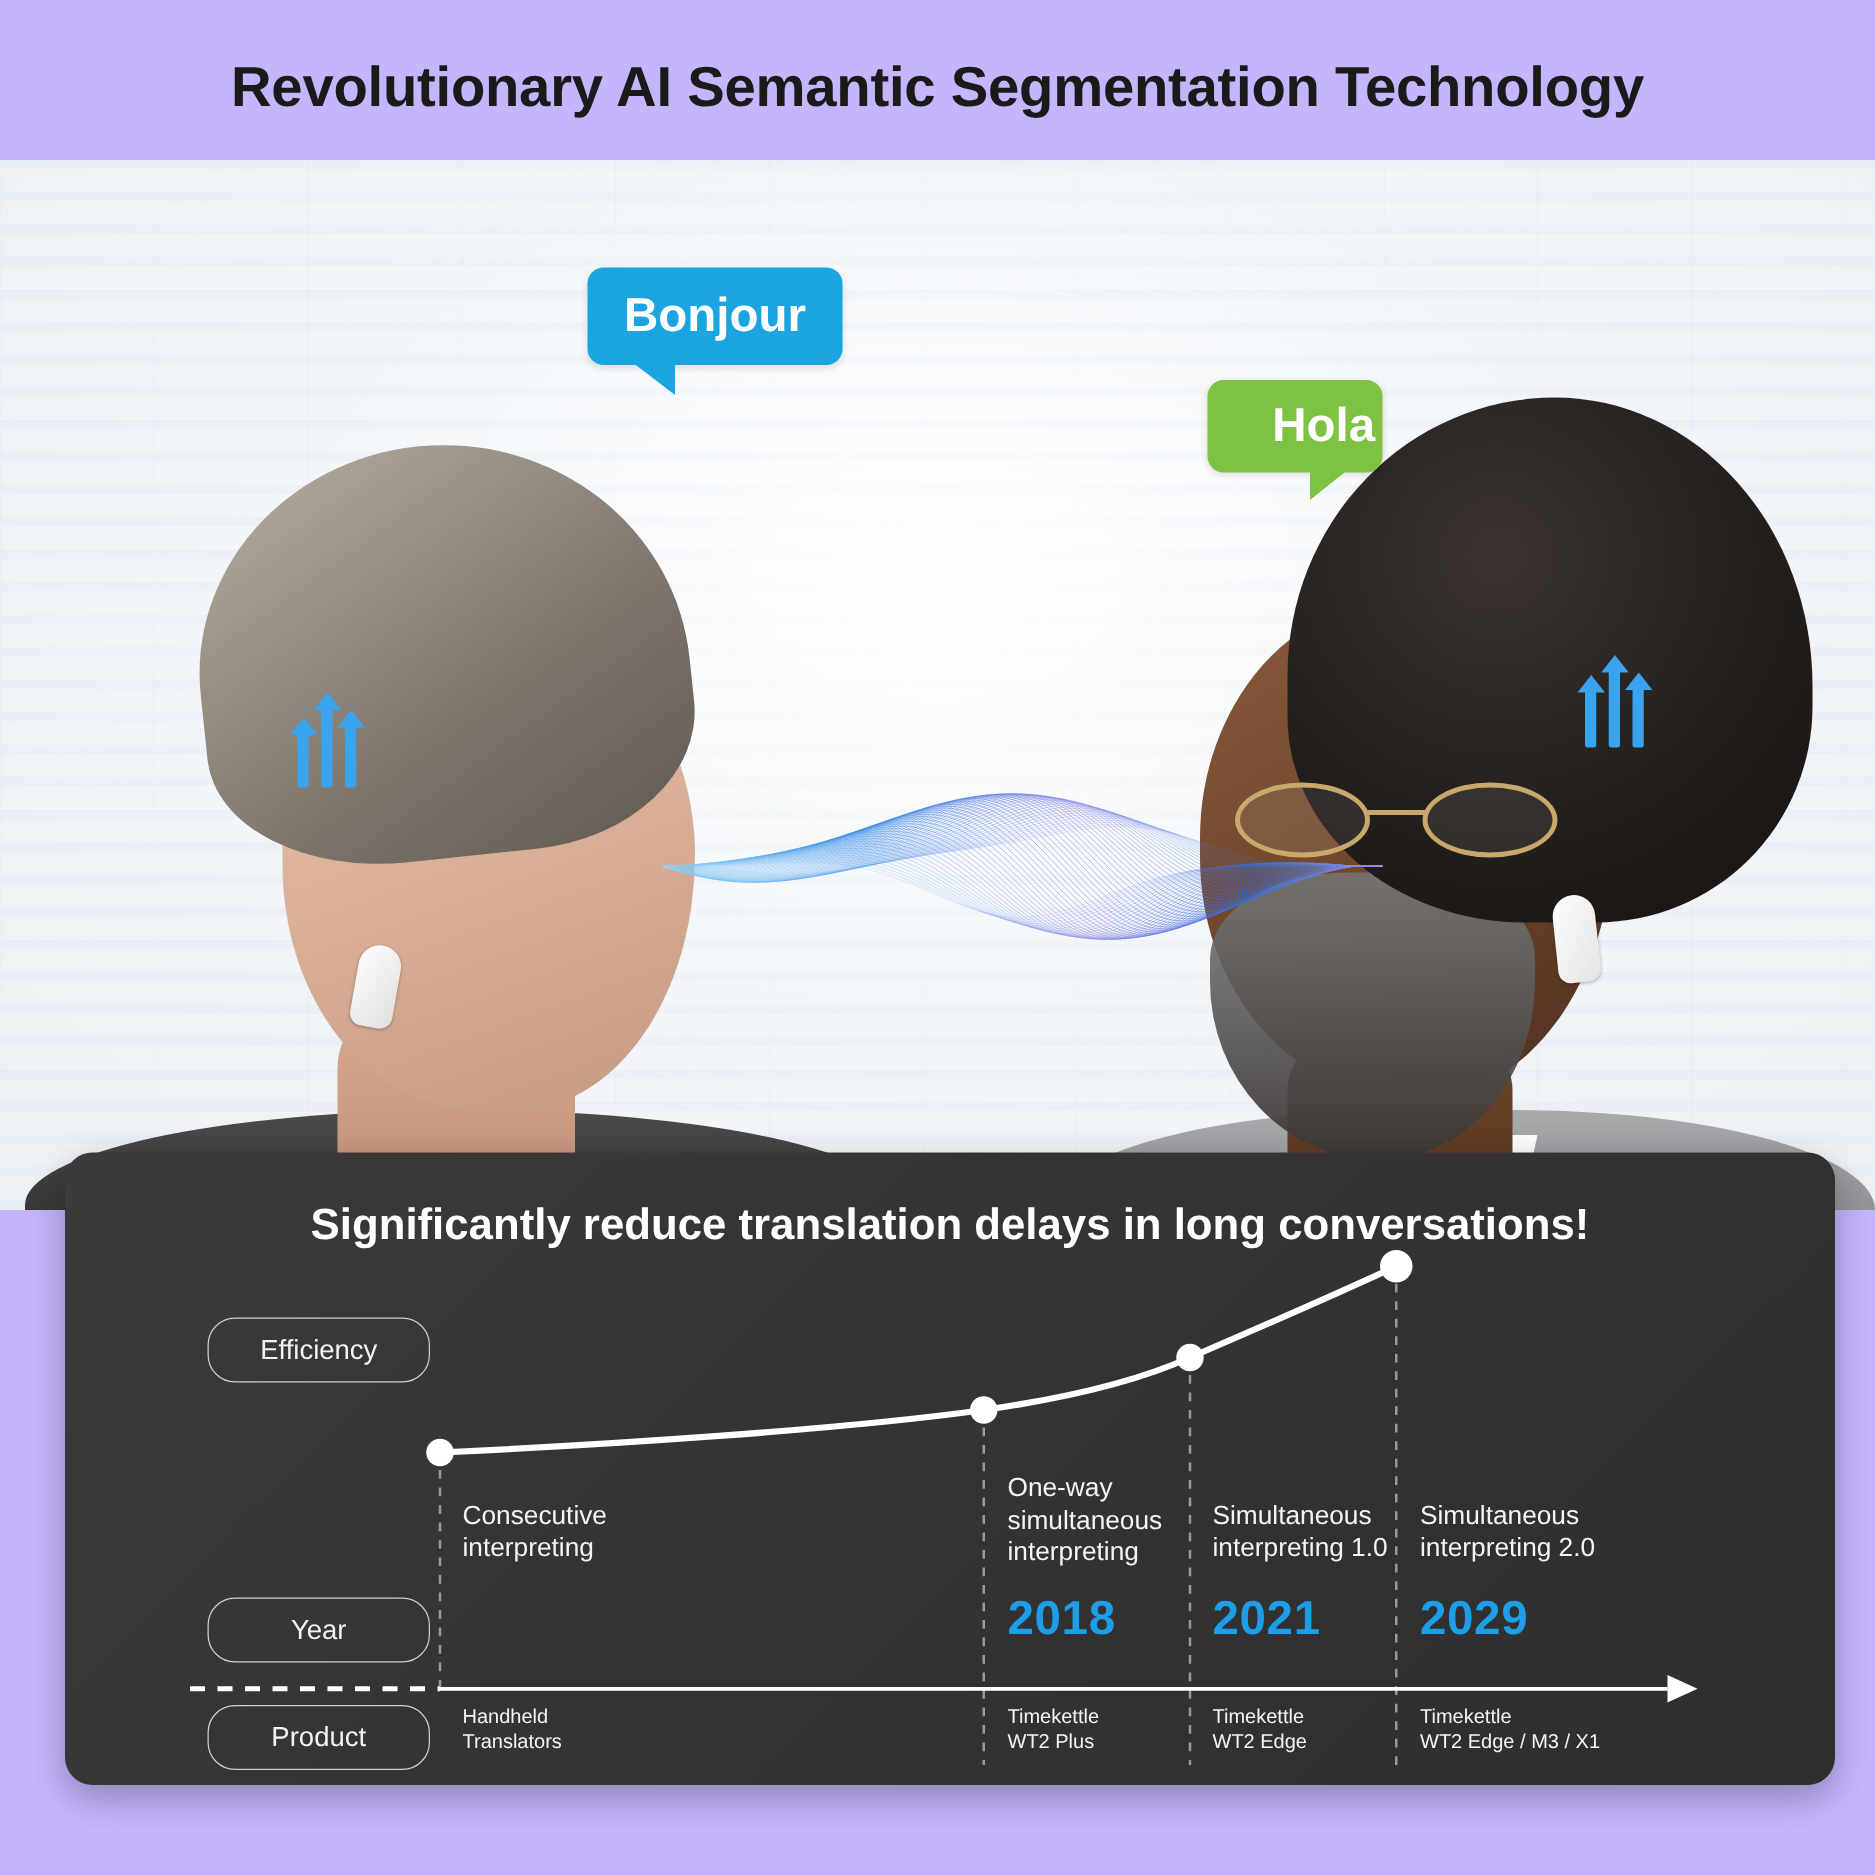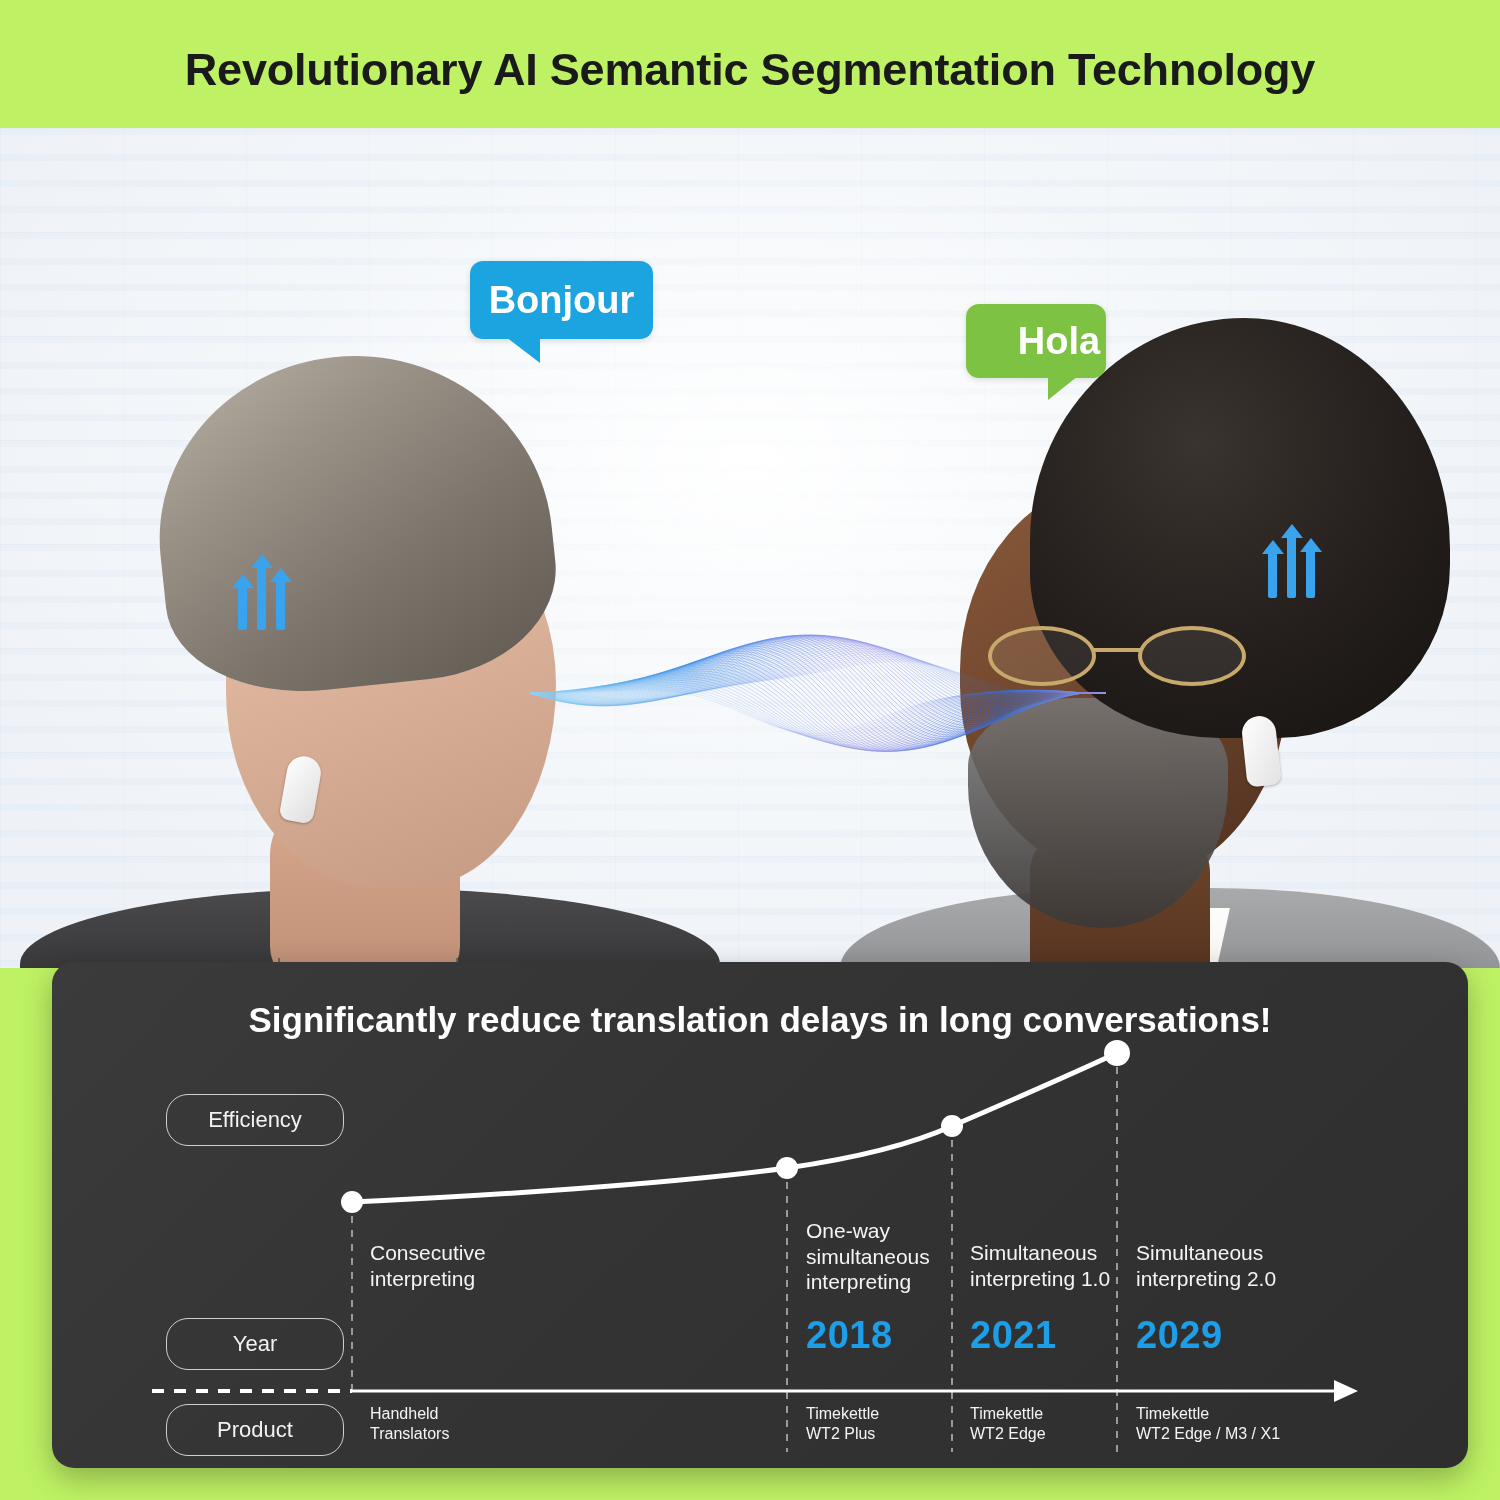--- a/index.html
+++ b/index.html
@@ -7,21 +7,21 @@
   body {
     font-family: "Liberation Sans", sans-serif;
     background: #ffffff;
     position: relative;
   }
 
   
   #page {
     position: absolute; inset: 0;
     width: 1500px; height: 1500px;
-    background: #bef264;
+    background: #c4b5fd;
     overflow: hidden;
   }
 
   
   #hero {
     position: absolute;
     left: 0; top: 128px;
     width: 1500px; height: 840px;
     overflow: hidden;
     background:
@@ -64,22 +64,22 @@
     color: #ffffff;
     font-weight: bold;
     display: flex; align-items: center; justify-content: center;
     box-shadow: 0 2px 6px rgba(0,0,0,.12);
   }
   .bubble .tail {
     position: absolute; bottom: -24px; width: 0; height: 0;
     border-style: solid;
   }
   #bubble-bonjour {
-    left: 470px; top: 214px; width: 183px; height: 78px;
-    background: #1ba4e0; font-size: 38px; margin-top: 47px;
+    left: 470px; top: 214px; width: 204px; height: 78px;
+    background: #1ba4e0; font-size: 38px;
   }
   #bubble-bonjour .tail {
     left: 36px;
     border-width: 26px 0 0 34px;
     border-color: #1ba4e0 transparent transparent transparent;
   }
   #bubble-hola {
     left: 966px; top: 304px; width: 140px; height: 74px;
     background: #7ec243; font-size: 38px; padding-left: 46px;
   }
@@ -209,21 +209,21 @@
   #arrows-right .a3 { height: 48px; }
 
   
   #soundwave {
     position: absolute; left: 530px; top: 455px; width: 580px; height: 220px;
     pointer-events: none;
   }
 
   
   #panel {
-    position: absolute; left: 52px; top: 962px; width: 1416px; height: 506px;
+    position: absolute; left: 52px; top: 922px; width: 1416px; height: 506px;
     background: linear-gradient(135deg, #3b3b3b 0%, #343434 40%, #2e2e2e 100%);
     border-radius: 22px;
     box-shadow: 0 10px 30px rgba(0,0,0,.28);
     overflow: hidden;
     color: #ffffff;
   }
   #panel-heading {
     position: absolute; left: 0; top: 38px; width: 1416px; text-align: center;
     font-size: 35px; font-weight: bold; color: #ffffff; white-space: nowrap;
   }

